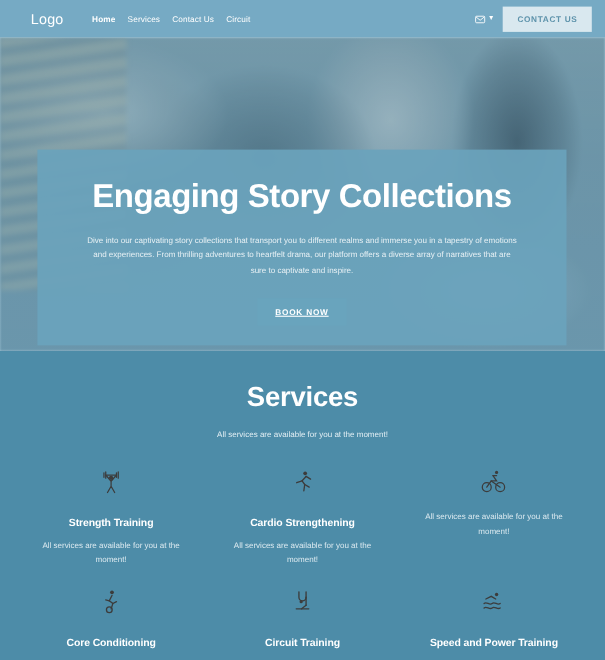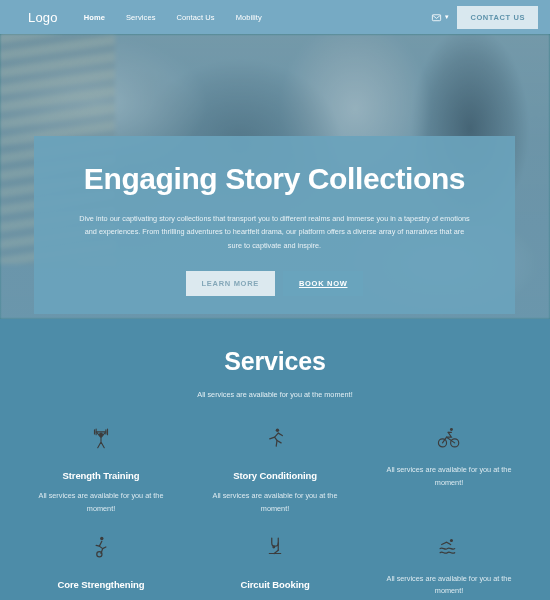--- a/index.html
+++ b/index.html
@@ -34,21 +34,21 @@
     color: #ffffff;
     font-size: 13px;
     font-weight: 400;
     letter-spacing: 0.2px;
     margin-right: 26px;
   }
 
   .nav {
     display: flex;
     align-items: center;
-    gap: 21px;
+    gap: 11px;
   }
 
   .nav-link {
     color: #ffffff;
     font-size: 7.5px;
     text-decoration: none;
     white-space: nowrap;
     letter-spacing: 0.1px;
   }
   .nav-link.active { font-weight: bold; }
@@ -86,21 +86,21 @@
     border: none;
     cursor: pointer;
     font-family: "Liberation Sans", sans-serif;
   }
 
   
   .hero {
     position: relative;
     height: 285px;
     overflow: hidden;
-    background: #0f766e;
+    background: #ffffff;
   }
 
   
   .photo {
     position: absolute;
     inset: 0;
     background:
       radial-gradient(ellipse 150px 90px at 95px 70px, rgba(233,226,219,0.85) 0%, rgba(205,203,200,0.45) 45%, rgba(160,175,185,0) 75%),
       radial-gradient(ellipse 110px 120px at 130px 130px, rgba(108,129,136,0.85) 0%, rgba(108,129,136,0.35) 60%, rgba(108,129,136,0) 80%),
       radial-gradient(ellipse 120px 100px at 240px 110px, rgba(70,92,102,0.75) 0%, rgba(70,92,102,0.2) 65%, rgba(70,92,102,0) 85%),
@@ -247,21 +247,21 @@
 
 <div class="page">
 
   <header class="site-header">
     <div class="logo">Logo</div>
 
     <nav class="nav">
       <a class="nav-link active" href="#">Home</a>
       <a class="nav-link" href="#">Services</a>
       <a class="nav-link" href="#">Contact Us</a>
-      <a class="nav-link" href="#">Mobility</a>
+      <a class="nav-link" href="#">Circuit</a>
     </nav>
 
     <div class="header-right">
       <div class="cart-wrap">
         <span class="cart-icon">
           <svg width="11" height="11" viewBox="0 0 24 24" fill="none" stroke="#ffffff" stroke-width="1.8">
             <rect x="3" y="6" width="18" height="13" rx="2"></rect>
             <path d="M3.5 7.2 L12 14 L20.5 7.2"></path>
           </svg>
         </span>
@@ -274,21 +274,20 @@
   <section class="hero">
     <div class="photo"></div>
     <div class="photo-stripes"></div>
     <div class="photo-tint"></div>
     <div class="photo-tint2"></div>
 
     <div class="hero-panel">
       <h1 class="hero-title">Engaging Story Collections</h1>
       <p class="hero-sub">Dive into our captivating story collections that transport you to different realms and immerse you in a tapestry of emotions and experiences. From thrilling adventures to heartfelt drama, our platform offers a diverse array of narratives that are sure to captivate and inspire.</p>
       <div class="hero-buttons">
-        <button class="btn btn-learn">LEARN MORE</button>
         <button class="btn btn-book">BOOK NOW</button>
       </div>
     </div>
   </section>
 
   <section class="services">
     <h2 class="services-title">Services</h2>
     <p class="services-sub">All services are available for you at the moment!</p>
 
     <div class="service-grid">
@@ -309,21 +308,21 @@
       <div class="service-card">
         <div class="service-icon">
           <svg width="26" height="26" viewBox="0 0 32 32" fill="none" stroke="#3c3c3c" stroke-width="1.5" stroke-linecap="round">
             <circle cx="19" cy="6.5" r="2.1" fill="#3c3c3c" stroke="none"></circle>
             <path d="M20 10 l-4.5 5 l3 4 l-1 7"></path>
             <path d="M15.5 15 l-6 2"></path>
             <path d="M18.5 19 l5 3"></path>
             <path d="M20 10 l5 3"></path>
           </svg>
         </div>
-        <div class="service-name">Story Conditioning</div>
+        <div class="service-name">Cardio Strengthening</div>
         <div class="service-desc">All services are available for you at the moment!</div>
       </div>
 
       <div class="service-card">
         <div class="service-icon">
           <svg width="26" height="26" viewBox="0 0 32 32" fill="none" stroke="#3c3c3c" stroke-width="1.4" stroke-linecap="round">
             <circle cx="19" cy="5.5" r="1.8" fill="#3c3c3c" stroke="none"></circle>
             <circle cx="8" cy="22" r="5"></circle>
             <circle cx="23" cy="22" r="5"></circle>
             <path d="M8 22 l5 -7 h6 l-4 -6"></path>
@@ -337,46 +336,47 @@
       <div class="service-card">
         <div class="service-icon">
           <svg width="26" height="26" viewBox="0 0 32 32" fill="none" stroke="#3c3c3c" stroke-width="1.5" stroke-linecap="round">
             <circle cx="17" cy="5.5" r="2.1" fill="#3c3c3c" stroke="none"></circle>
             <path d="M17 9 l-3 6 l4 3 l-2 6"></path>
             <path d="M14 15 l-4 -1"></path>
             <path d="M18 18 l4 -2"></path>
             <circle cx="14" cy="25" r="3.2"></circle>
           </svg>
         </div>
-        <div class="service-name">Core Strengthening</div>
+        <div class="service-name">Core Conditioning</div>
         <div class="service-desc">All services are available for you at the moment!</div>
       </div>
 
       <div class="service-card">
         <div class="service-icon">
           <svg width="26" height="26" viewBox="0 0 32 32" fill="none" stroke="#3c3c3c" stroke-width="1.5" stroke-linecap="round">
             <path d="M12 5 v6 a4 4 0 0 0 8 0 v-6"></path>
             <path d="M20 11 v9"></path>
             <circle cx="14.5" cy="16" r="1.8" fill="#3c3c3c" stroke="none"></circle>
             <path d="M20 20 l-5 4"></path>
             <path d="M9 24 h14"></path>
           </svg>
         </div>
-        <div class="service-name">Circuit Booking</div>
+        <div class="service-name">Circuit Training</div>
         <div class="service-desc">All services are available for you at the moment!</div>
       </div>
 
       <div class="service-card">
         <div class="service-icon">
           <svg width="26" height="26" viewBox="0 0 32 32" fill="none" stroke="#3c3c3c" stroke-width="1.5" stroke-linecap="round">
             <circle cx="19" cy="8" r="1.9" fill="#3c3c3c" stroke="none"></circle>
             <path d="M7 13 l6 -3 l5 3"></path>
             <path d="M5 18 c3 -2.5 6 2.5 9 0 c3 -2.5 6 2.5 9 0"></path>
             <path d="M5 23 c3 -2.5 6 2.5 9 0 c3 -2.5 6 2.5 9 0"></path>
           </svg>
         </div>
+        <div class="service-name">Speed and Power Training</div>
         <div class="service-desc">All services are available for you at the moment!</div>
       </div>
 
     </div>
   </section>
 
 </div>
 
 </body></html>

